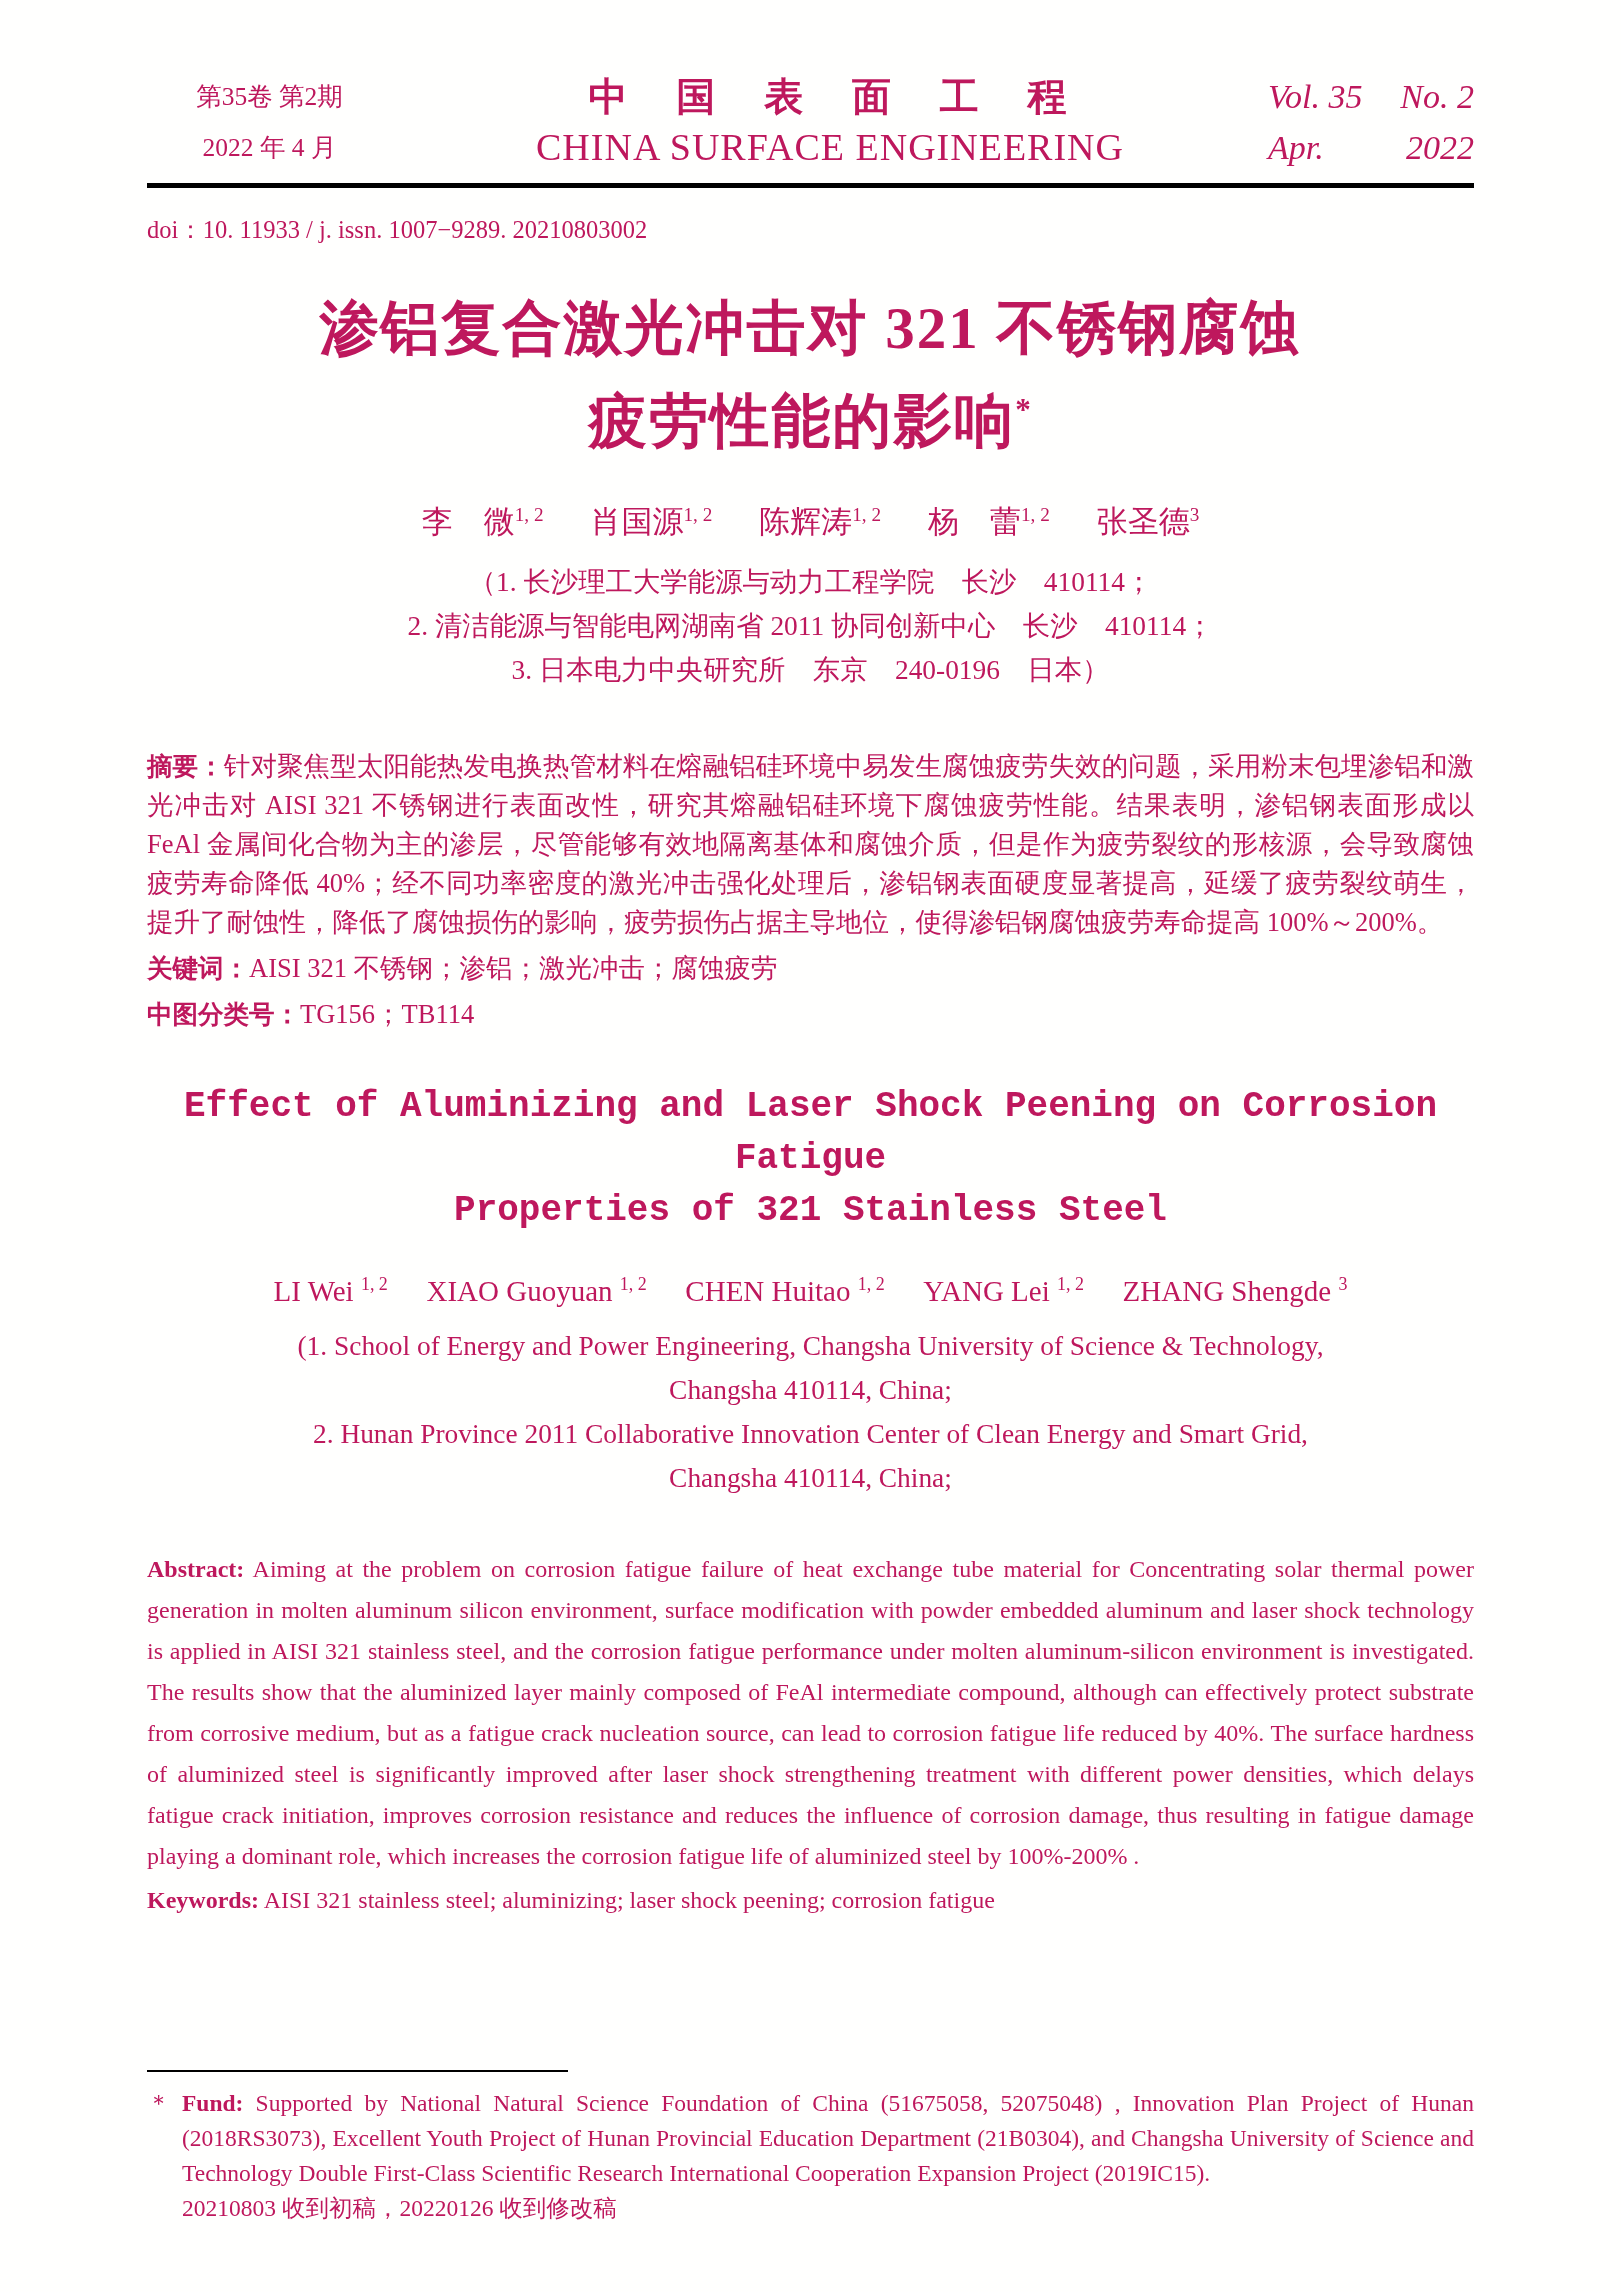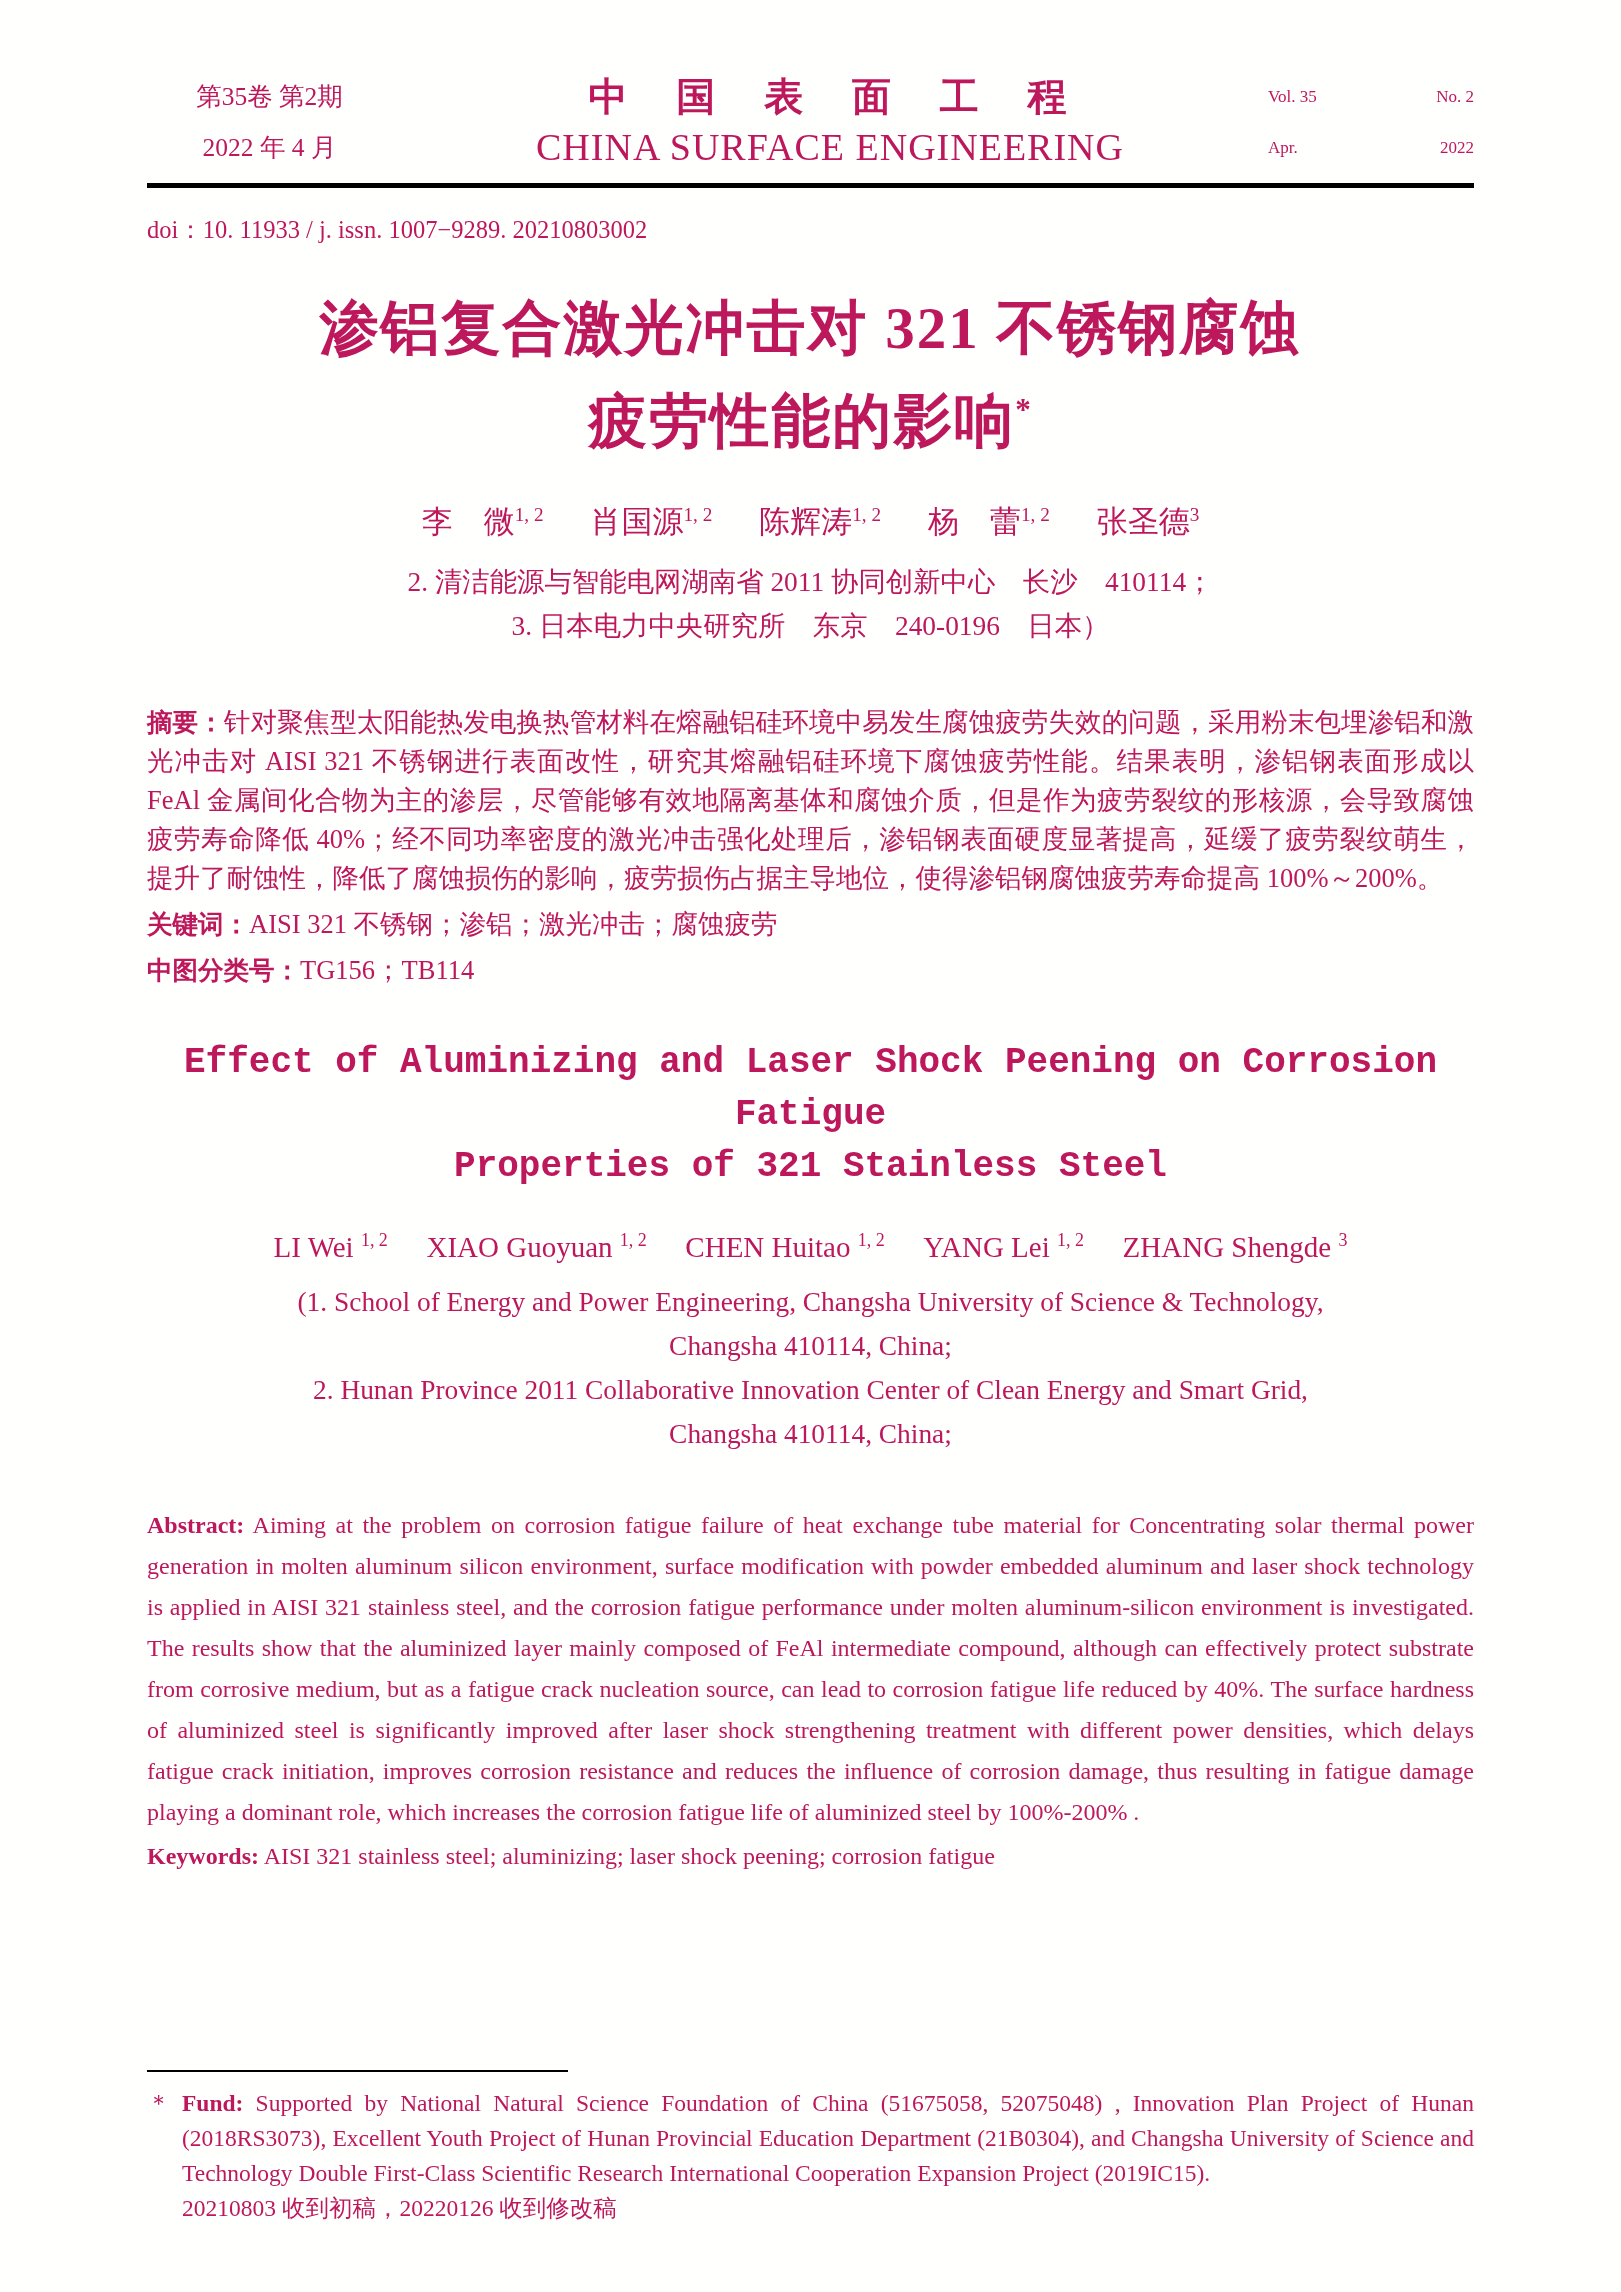--- a/index.html
+++ b/index.html
@@ -20,21 +20,21 @@
   
   .journal-header {
     display: grid;
     grid-template-columns: 245px 1fr 206px;
     align-items: start;
   }
   .jh-left { font-size: 25.5px; line-height: 51px; text-align: center; }
   .jh-center { text-align: center; }
   .jh-center .cn-jtitle { font-size: 39px; font-weight: 700; letter-spacing: 4.9px; line-height: 51px; }
   .jh-center .en-jtitle { font-size: 38px; letter-spacing: 1px; line-height: 51px; }
-  .jh-right { font-size: 17px; line-height: 51px; }
+  .jh-right { font-size: 34px; line-height: 51px; font-style: italic; }
   .jh-right .row { display: flex; justify-content: space-between; }
   .header-rule { height: 4.9px; background: #000; margin-top: 9.8px; }
 
   
   .doi-line { margin-top: 25.5px; font-size: 24.5px; }
 
   
   .cn-title {
     margin-top: 41px;
     text-align: center;
@@ -119,20 +119,21 @@
 
   <div class="cn-authors">
     <span class="author"><span>李　微</span><sup>1, 2</sup></span>
     <span class="author"><span>肖国源</span><sup>1, 2</sup></span>
     <span class="author"><span>陈辉涛</span><sup>1, 2</sup></span>
     <span class="author"><span>杨　蕾</span><sup>1, 2</sup></span>
     <span class="author"><span>张圣德</span><sup>3</sup></span>
   </div>
 
   <div class="cn-affils">
+    <div>（1. 长沙理工大学能源与动力工程学院　长沙　410114；</div>
     <div>2. 清洁能源与智能电网湖南省 2011 协同创新中心　长沙　410114；</div>
     <div>3. 日本电力中央研究所　东京　240-0196　日本）</div>
   </div>
 
   <section class="cn-abstract-block">
     <p class="cn-abstract">
       <span class="label-cn">摘要：</span><span>针对聚焦型太阳能热发电换热管材料在熔融铝硅环境中易发生腐蚀疲劳失效的问题，采用粉末包埋渗铝和激光冲击对 AISI 321 不锈钢进行表面改性，研究其熔融铝硅环境下腐蚀疲劳性能。结果表明，渗铝钢表面形成以 FeAl 金属间化合物为主的渗层，尽管能够有效地隔离基体和腐蚀介质，但是作为疲劳裂纹的形核源，会导致腐蚀疲劳寿命降低 40%；经不同功率密度的激光冲击强化处理后，渗铝钢表面硬度显著提高，延缓了疲劳裂纹萌生，提升了耐蚀性，降低了腐蚀损伤的影响，疲劳损伤占据主导地位，使得渗铝钢腐蚀疲劳寿命提高 100%～200%。</span>
     </p>
     <p class="kw-line">
       <span class="label-cn">关键词：</span><span>AISI 321 不锈钢；渗铝；激光冲击；腐蚀疲劳</span>

